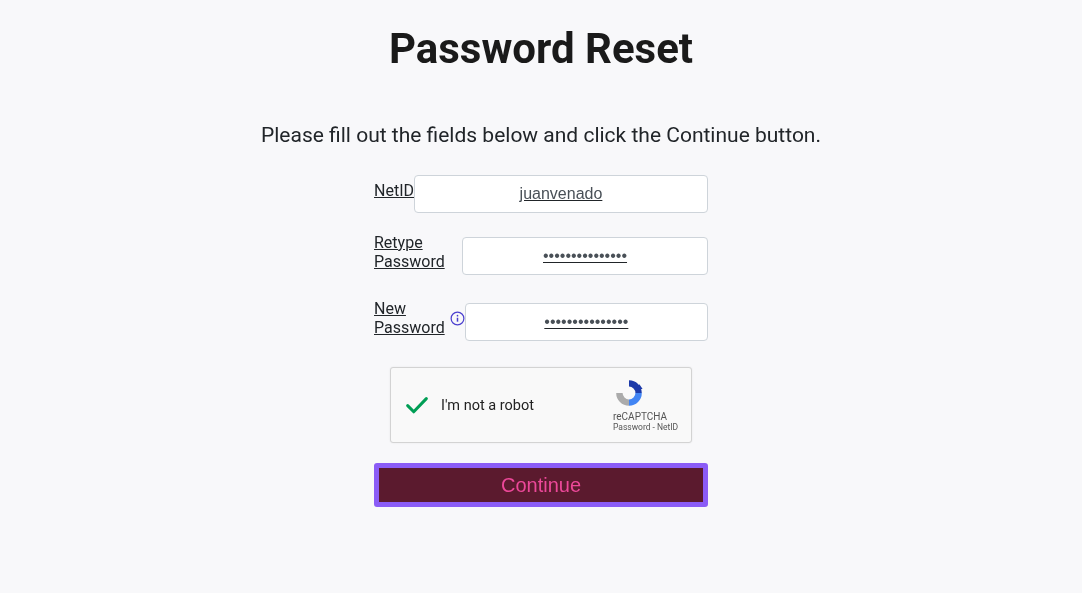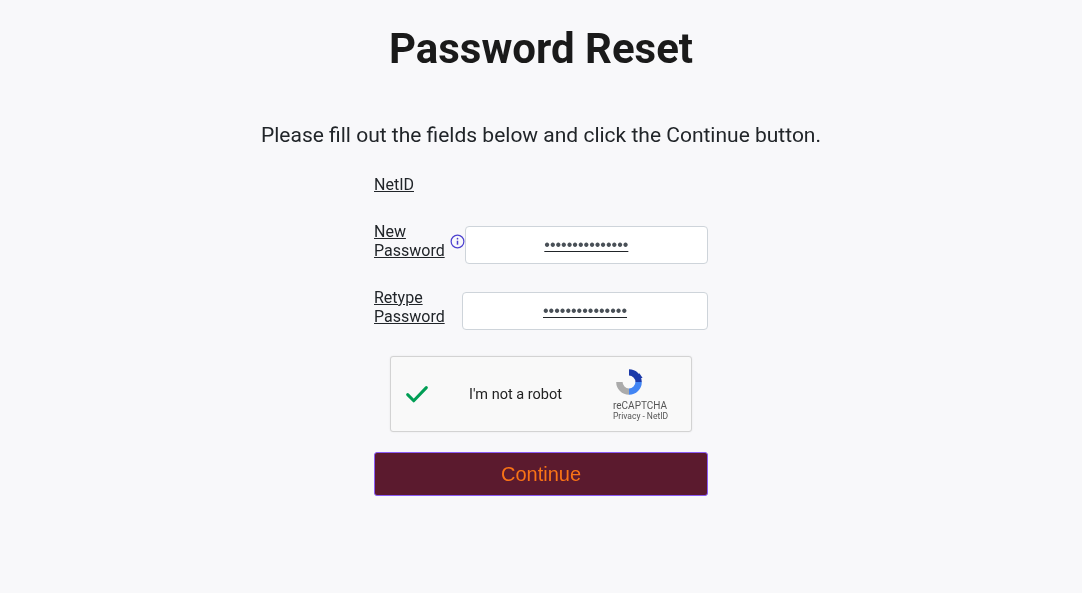--- a/index.html
+++ b/index.html
@@ -92,21 +92,20 @@
       height: 28px;
       display: flex;
       align-items: center;
       justify-content: center;
       margin-right: 10px;
       flex-shrink: 0;
     }
     .captcha-label {
       font-size: 14.5px;
       color: #222;
-      margin-left: 28px;
     }
     .captcha-brand {
       position: absolute;
       right: 12px;
       top: 8px;
       bottom: 8px;
       display: flex;
       flex-direction: column;
       align-items: flex-start;
       justify-content: center;
@@ -127,57 +126,58 @@
       color: #555;
       line-height: 1.2;
     }
     .captcha-links .sep {
       margin: 0 2px;
     }
     .continue-btn {
       width: 334px;
       height: 44px;
       background: #5b1a2e;
-      border: 1px solid #8b5cf6;
+      border: 5px solid #8b5cf6;
       border-radius: 3px;
-      color: #f97316;
+      color: #ec4899;
       font-size: 20px;
       font-weight: 400;
       cursor: pointer;
       outline: none;
     }
   </style>
 </head>
 <body>
 
 <h1 class="page-title">Password Reset</h1>
 <p class="instructions">Please fill out the fields below and click the Continue button.</p>
 
 <div class="form-wrap">
 
   <div class="field-group">
     <label class="field-label">NetID</label>
+    <input type="text" class="text-input" value="juanvenado" style="">
+  </div>
+
+  <div class="field-group">
+    <label class="field-label">Retype Password</label>
+    <input type="password" class="text-input" value="•••••••••••••••" style="">
   </div>
 
   <div class="field-group">
     <label class="field-label">
       <span>New Password</span>
       <span class="info-icon">
         <svg viewBox="0 0 16 16" width="15" height="15" fill="none" stroke="currentColor" stroke-width="1.3">
           <circle cx="8" cy="8" r="6.8"></circle>
           <circle cx="8" cy="5" r="0.9" fill="currentColor" stroke="none"></circle>
           <line x1="8" y1="7.2" x2="8" y2="11.4" stroke-width="1.6"></line>
         </svg>
       </span>
     </label>
-    <input type="password" class="text-input" value="•••••••••••••••" style="">
-  </div>
-
-  <div class="field-group">
-    <label class="field-label">Retype Password</label>
     <input type="password" class="text-input" value="•••••••••••••••" style="">
   </div>
 
   <div class="captcha-box">
     <span class="captcha-check">
       <svg viewBox="0 0 24 24" width="30" height="30" fill="none" stroke="#009e55" stroke-width="2.6" stroke-linecap="round" stroke-linejoin="round">
         <polyline points="4,12.5 9.2,17.8 20,6.5"></polyline>
       </svg>
     </span>
     <span class="captcha-label">I'm not a robot</span>
@@ -185,20 +185,20 @@
       <span class="captcha-logo">
         <svg viewBox="0 0 40 40" width="32" height="32">
           <path d="M20 4 A16 16 0 0 1 36 20 L28 20 A8 8 0 0 0 20 12 Z" fill="#1c3aa9"></path>
           <path d="M36 20 A16 16 0 0 1 20 36 L20 28 A8 8 0 0 0 28 20 Z" fill="#4285f4"></path>
           <path d="M20 36 A16 16 0 0 1 4 20 L12 20 A8 8 0 0 0 20 28 Z" fill="#ababab"></path>
           <polygon points="33,9 37,15 29,15" fill="#1c3aa9"></polygon>
         </svg>
       </span>
       <span class="captcha-brand-name">reCAPTCHA</span>
       <span class="captcha-links">
-        <span>Privacy</span><span class="sep">-</span><span>NetID</span>
+        <span>Password</span><span class="sep">-</span><span>NetID</span>
       </span>
     </div>
   </div>
 
   <button class="continue-btn">Continue</button>
 
 </div>
 
 </body></html>

